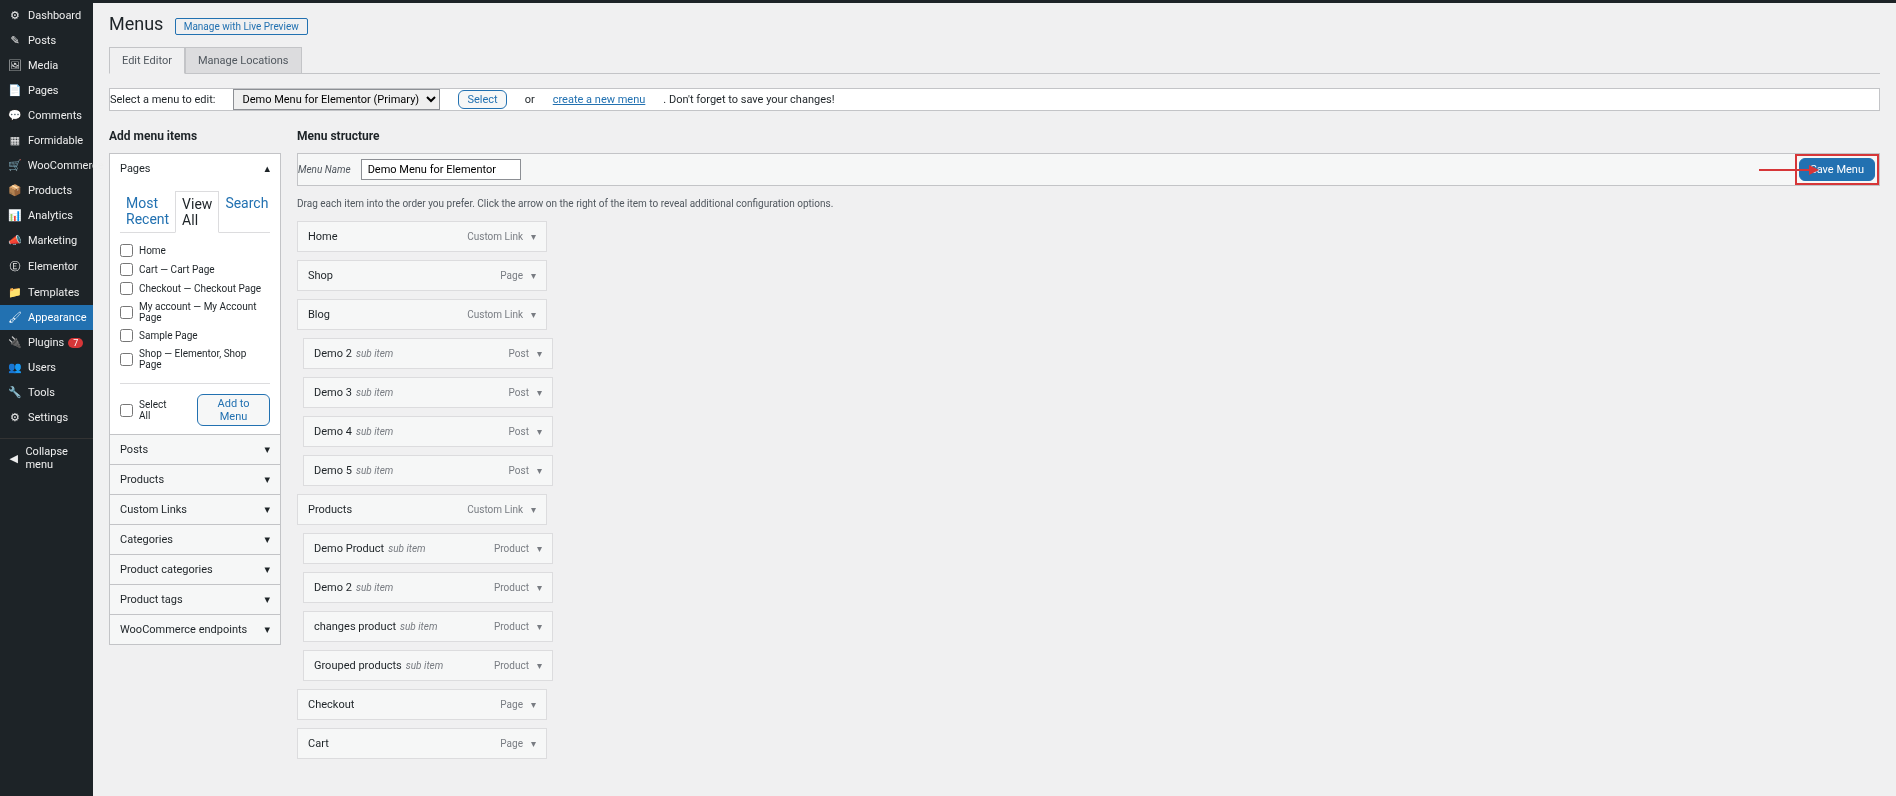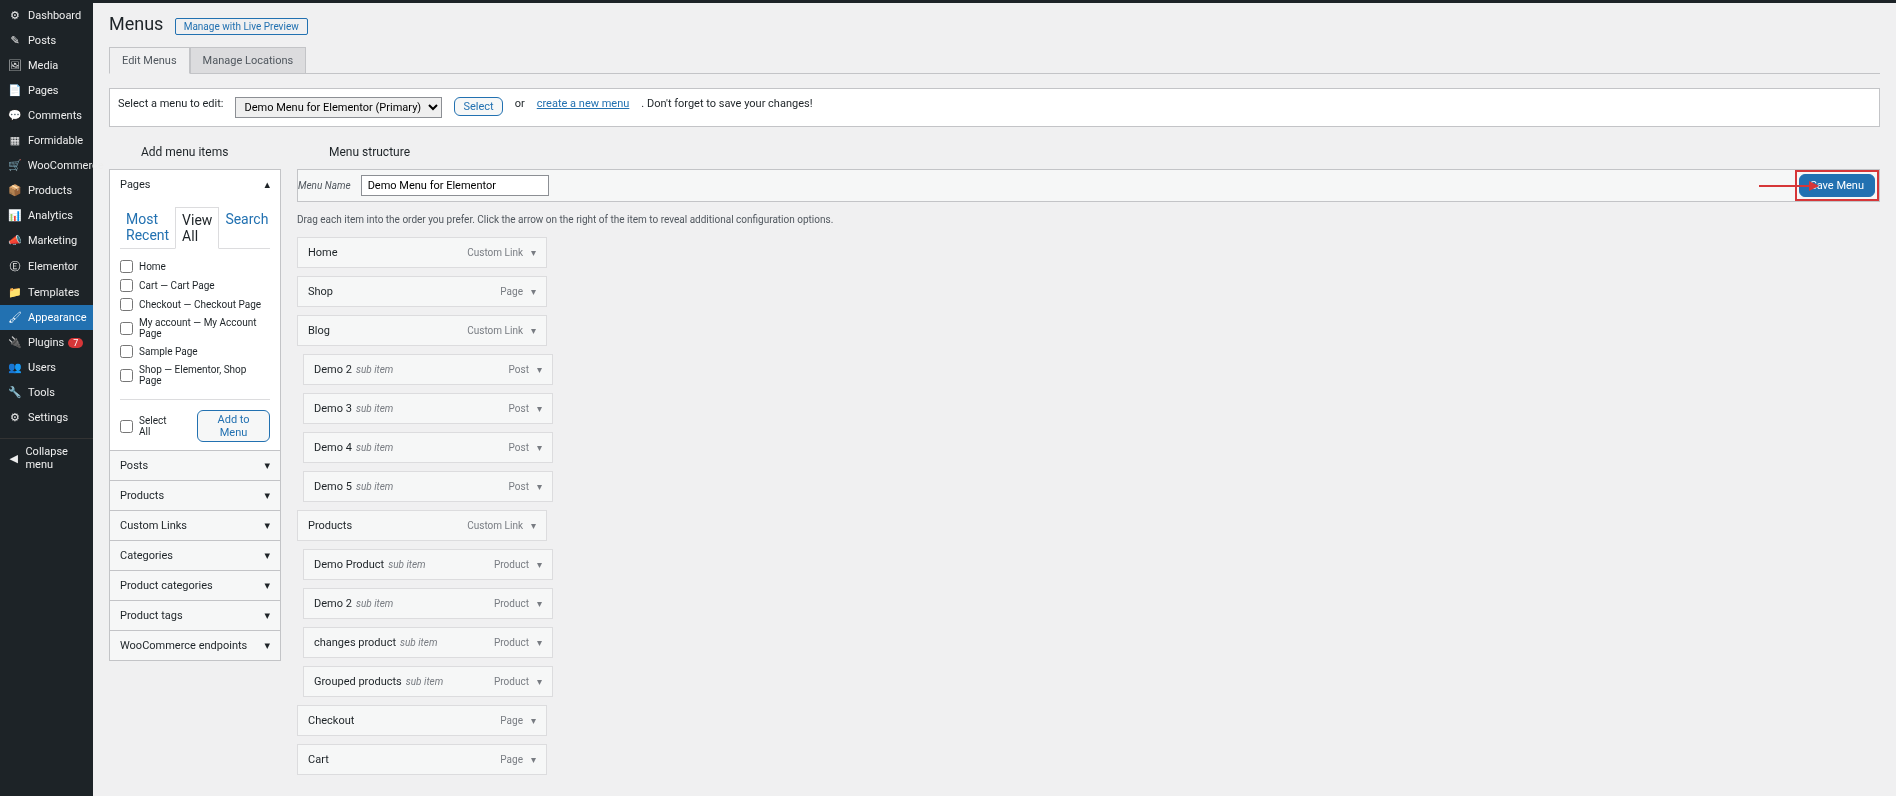--- a/index.html
+++ b/index.html
@@ -15,41 +15,41 @@
 .sidebar .submenu .sub-item{padding:4px 8px 4px 14px;color:#a7aaad;cursor:pointer;font-size:11px;}
 .sidebar .submenu .sub-item.current{color:#fff;font-weight:600;}
 .badge{background:#d63638;color:#fff;border-radius:9px;padding:0 5px;font-size:9px;margin-left:4px;}
 .collapse{margin-top:8px;border-top:1px solid #333;}
 .main{flex:1;padding:10px 16px;}
 h1{font-size:18px;font-weight:400;display:inline-block;margin-right:8px;}
 .page-title-action{display:inline-block;border:1px solid #2271b1;color:#2271b1;padding:2px 8px;font-size:10px;border-radius:2px;cursor:pointer;vertical-align:text-top;text-align:center;}
 .tabs{margin-top:12px;border-bottom:1px solid #c3c4c7;}
 .tab{display:inline-block;padding:6px 12px;border:1px solid #c3c4c7;background:#dcdcde;color:#50575e;font-size:11px;cursor:pointer;margin-bottom:-1px;}
 .tab.active{background:#f0f0f1;border-bottom-color:#f0f0f1;}
-.select-bar{border:1px solid #c3c4c7;background:#fff;padding:8px;margin-top:14px;font-size:11px;display:flex;align-items:flex-start;gap:12px;}
+.select-bar{border:1px solid #c3c4c7;background:#fff;margin-top:14px;font-size:11px;display:flex;align-items:center;gap:18px;}
 .select-bar select{font-size:11px;padding:2px 4px;border:1px solid #8c8f94;}
 .btn{border:1px solid #2271b1;color:#2271b1;background:#f6f7f7;padding:2px 8px;font-size:11px;border-radius:6px;cursor:pointer;}
 .btn-primary{background:#2271b1;color:#fff;border-color:#2271b1;padding:4px 10px;}
 .link{color:#2271b1;text-decoration:underline;cursor:pointer;}
 .cols{display:flex;gap:16px;margin-top:18px;}
 .col-left{width:172px;flex-shrink:0;}
 .col-right{flex:1;}
-h2{font-size:12px;font-weight:400;margin-bottom:10px;margin-left:32px;}
+h2{font-size:12px;font-weight:700;margin-bottom:10px;}
 .accordion{border:1px solid #c3c4c7;background:#fff;margin-bottom:-1px;}
 .acc-head{padding:8px 10px;font-size:11px;display:flex;justify-content:space-between;align-items:center;cursor:pointer;background:#f6f7f7;}
 .acc-head.open{background:#fff;}
 .acc-body{padding:8px 10px;font-size:10px;}
 .sub-tabs{display:flex;border-bottom:1px solid #dcdcde;margin-bottom:8px;font-size:14px;}
 .sub-tab{padding:4px 6px;color:#2271b1;cursor:pointer;}
 .sub-tab.active{border:1px solid #dcdcde;border-bottom-color:#fff;margin-bottom:-1px;color:#1d2327;}
 .chk-row{display:flex;align-items:center;gap:6px;padding:3px 0;font-size:10px;}
 .chk-row input{margin:0;}
 .select-add{display:flex;justify-content:space-between;align-items:center;margin-top:10px;padding-top:10px;border-top:1px solid #dcdcde;gap:24px;}
 .menu-name-row{border:1px solid #c3c4c7;background:#f6f7f7;display:flex;align-items:center;gap:10px;}
-.menu-name-row input[type=text]{font-size:11px;padding:3px 6px;border:1px solid #8c8f94;width:188px;}
+.menu-name-row input[type=text]{font-size:11px;padding:3px 6px;border:1px solid #8c8f94;width:160px;}
 .instruct{font-size:10px;color:#50575e;margin:12px 0;}
 .menu-item-handle{border:1px solid #dcdcde;background:#f6f7f7;padding:8px 10px;display:flex;justify-content:space-between;align-items:center;font-size:11px;width:250px;margin-bottom:8px;cursor:move;}
 .menu-item-handle .title{font-weight:400;}
 .menu-item-handle .sub{color:#787c82;font-style:italic;font-size:10px;margin-left:4px;}
 .menu-item-handle .type{color:#787c82;font-size:10px;display:flex;align-items:center;gap:8px;}
 .depth-1{margin-left:6px;}
 .save-area{margin-left:auto;position:relative;}
 .save-highlight{border:2px solid #d63638;padding:2px;display:inline-block;}
 .red-arrow{position:absolute;right:60px;top:50%;transform:translateY(-50%);}
 .red-arrow svg{display:block;}
@@ -132,21 +132,21 @@
       <div class="menu-item collapse">
         <span class="icon">◀</span>
         <span>Collapse menu</span>
       </div>
     </div>
   <div class="main">
     <div>
       <h1>Menus</h1>
       <span class="page-title-action">Manage with Live Preview</span>
     </div>
-    <div class="tabs" id="navtabs"><span class="tab active">Edit Menus</span><span class="tab">Manage Locations</span></div>
+    <div class="tabs" id="navtabs"><span class="tab active">Edit Editor</span><span class="tab">Manage Locations</span></div>
     <div class="select-bar">
       <span>Select a menu to edit:</span>
       <select><option>Demo Menu for Elementor (Primary)</option></select>
       <button class="btn">Select</button>
       <span>or</span>
       <span class="link">create a new menu</span>
       <span>. Don't forget to save your changes!</span>
     </div>
 
     <div class="cols">

